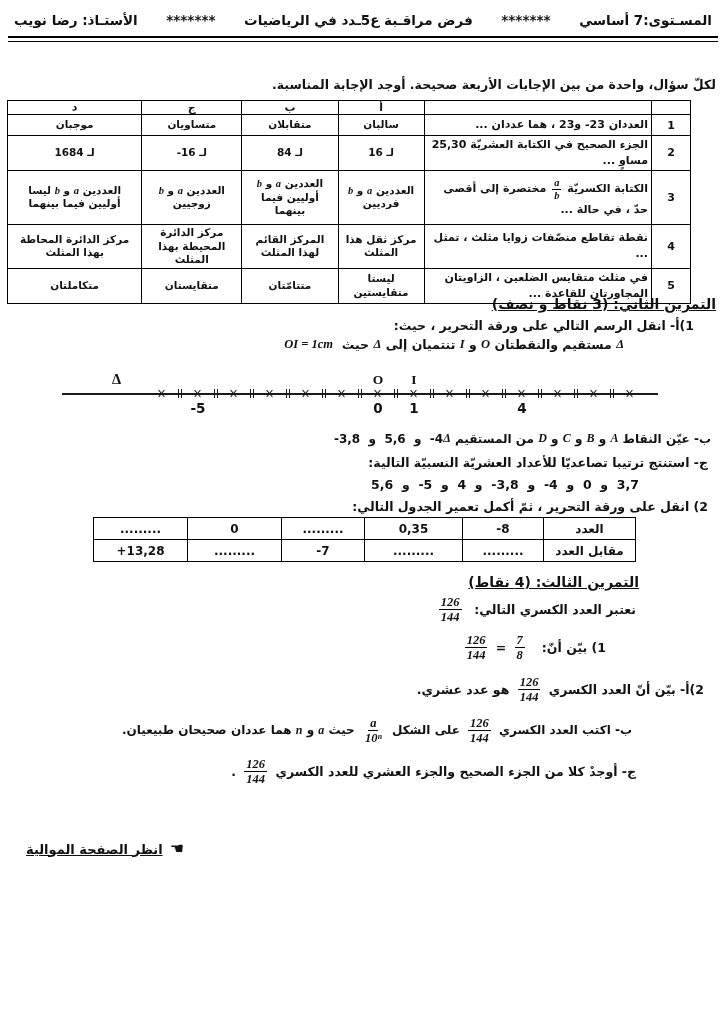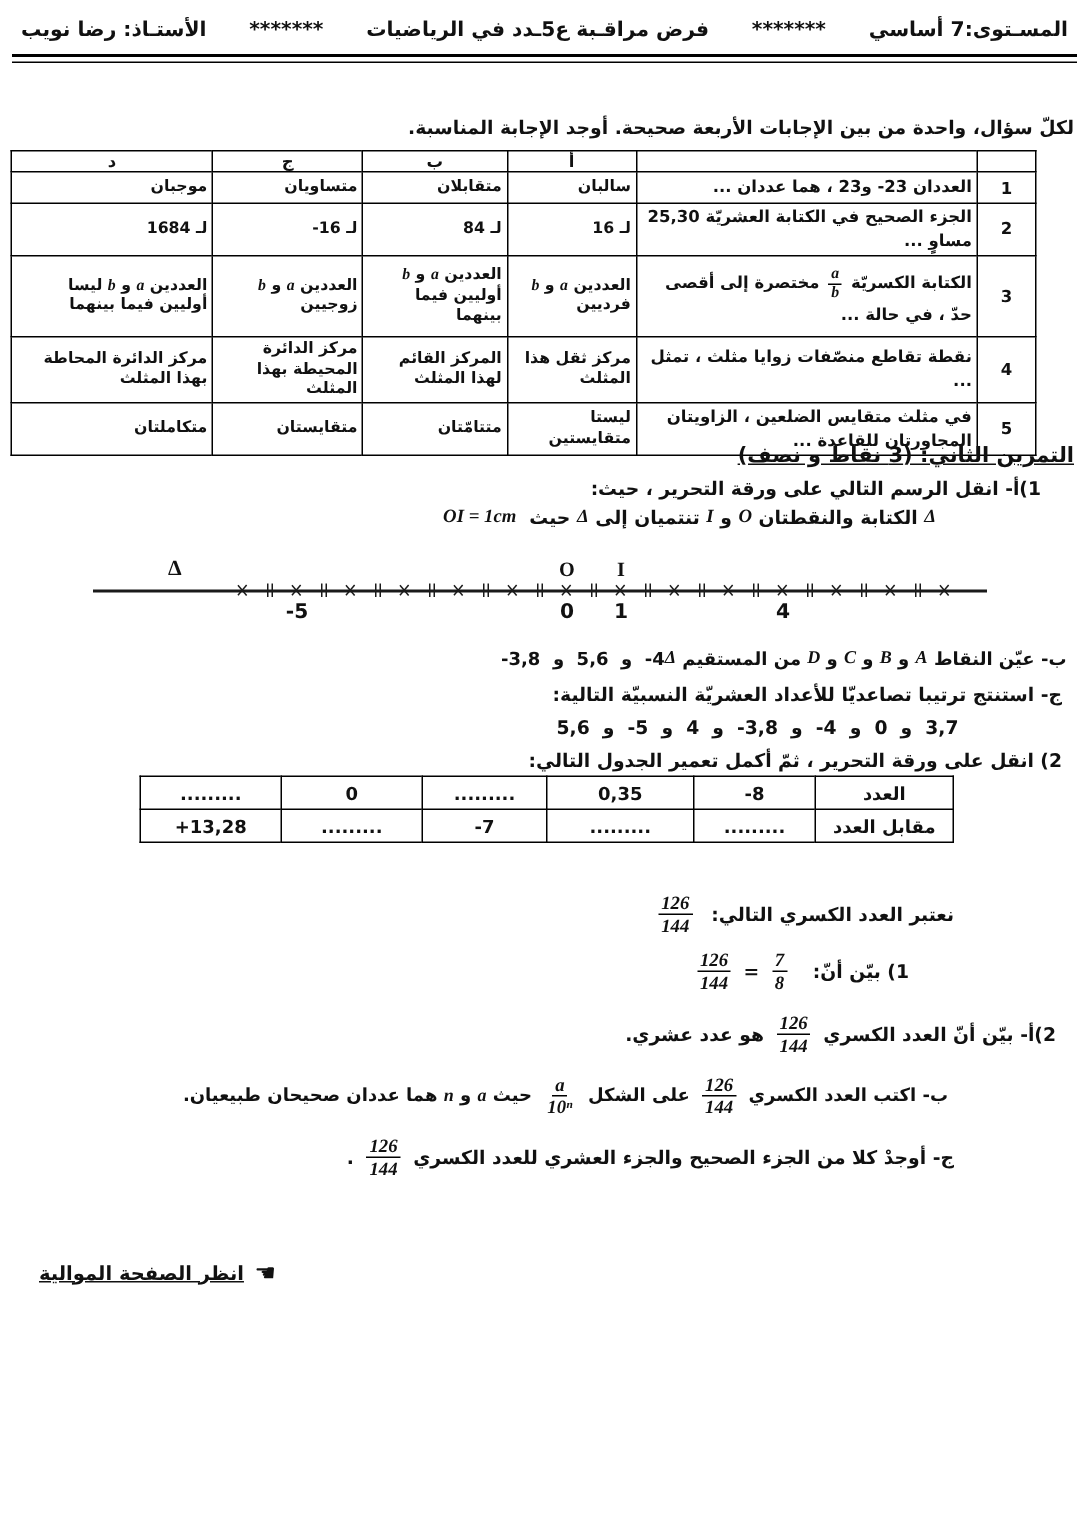--- a/index.html
+++ b/index.html
@@ -34,21 +34,21 @@
   .mcq td,.mcq th{border:1.4px solid #000;padding:1px 3px;vertical-align:middle;overflow:hidden;}
   .mcq thead tr{height:13px;}
   .mcq th{font-size:11px;padding:0;}
   .mcq tbody tr:nth-child(1){height:21px;}
   .mcq tbody tr:nth-child(2){height:32px;}
   .mcq tbody tr:nth-child(3){height:54px;}
   .mcq tbody tr:nth-child(4){height:30px;}
   .mcq tbody tr:nth-child(5){height:30px;}
   .qnum{text-align:center;font-size:11px;}
   .qcell{text-align:right;font-size:11px;line-height:1.45;}
-  .acell{font-size:10.5px;line-height:1.3;}
+  .acell{text-align:center;font-size:10.5px;line-height:1.3;}
   .mcq .frac{font-size:10.5px;margin:0 2px;}
 
   
   .nlfig{top:366px;height:58px;}
   .nl-line{position:absolute;height:1.6px;background:#1a1a1a;}
   .tick-x{position:absolute;width:8px;height:9px;}
   .tick-x::before,.tick-x::after{content:"";position:absolute;left:3.4px;top:0;width:1.3px;height:100%;background:#1a1a1a;}
   .tick-x::before{transform:rotate(40deg);}
   .tick-x::after{transform:rotate(-40deg);}
   .tick-b{position:absolute;width:5px;height:9px;}
@@ -150,21 +150,21 @@
             <td class="acell"><span class="t">متكاملتان</span></td>
           </tr>
         </tbody>
     </table>
   </div>
 
   <div class="sec title" style="top:296px">التمرين الثاني: (3 نقاط و نصف)</div>
   <div class="sec plain" style="top:318px;padding-right:30px">1)أ- انقل الرسم التالي على ورقة التحرير ، حيث:</div>
   <div class="sec line" style="top:337px;padding-right:100px">
       <span class="math" dir="ltr">Δ</span>
-      <span class="t"> الكتابة والنقطتان </span>
+      <span class="t"> مستقيم والنقطتان </span>
       <span class="math" dir="ltr">O</span>
       <span class="t"> و </span>
       <span class="math" dir="ltr">I</span>
       <span class="t"> تنتميان إلى </span>
       <span class="math" dir="ltr">Δ</span>
       <span class="t"> حيث  </span>
       <span class="math" dir="ltr">OI = 1cm</span>
     </div>
 
   <div class="sec nlfig">
@@ -256,20 +256,21 @@
             <td>.........</td>
             <td>.........</td>
             <td class="cnum">-7</td>
             <td>.........</td>
             <td class="cnum">+13,28</td>
           </tr>
         </tbody>
     </table>
   </div>
 
+  <div class="sec title" style="top:574px;padding-right:85px">التمرين الثالث: (4 نقاط)</div>
   <div class="sec line fline" style="top:590px;padding-right:88px">
       <span class="t">نعتبر العدد الكسري التالي:  </span>
       <span class="frac" dir="ltr">
         <span class="fn">126</span>
         <span class="fd">144</span>
       </span>
     </div>
   <div class="sec line fline" style="top:628px;padding-right:118px">
       <span class="t">1) بيّن أنّ:   </span>
       <span class="eq" dir="ltr">

